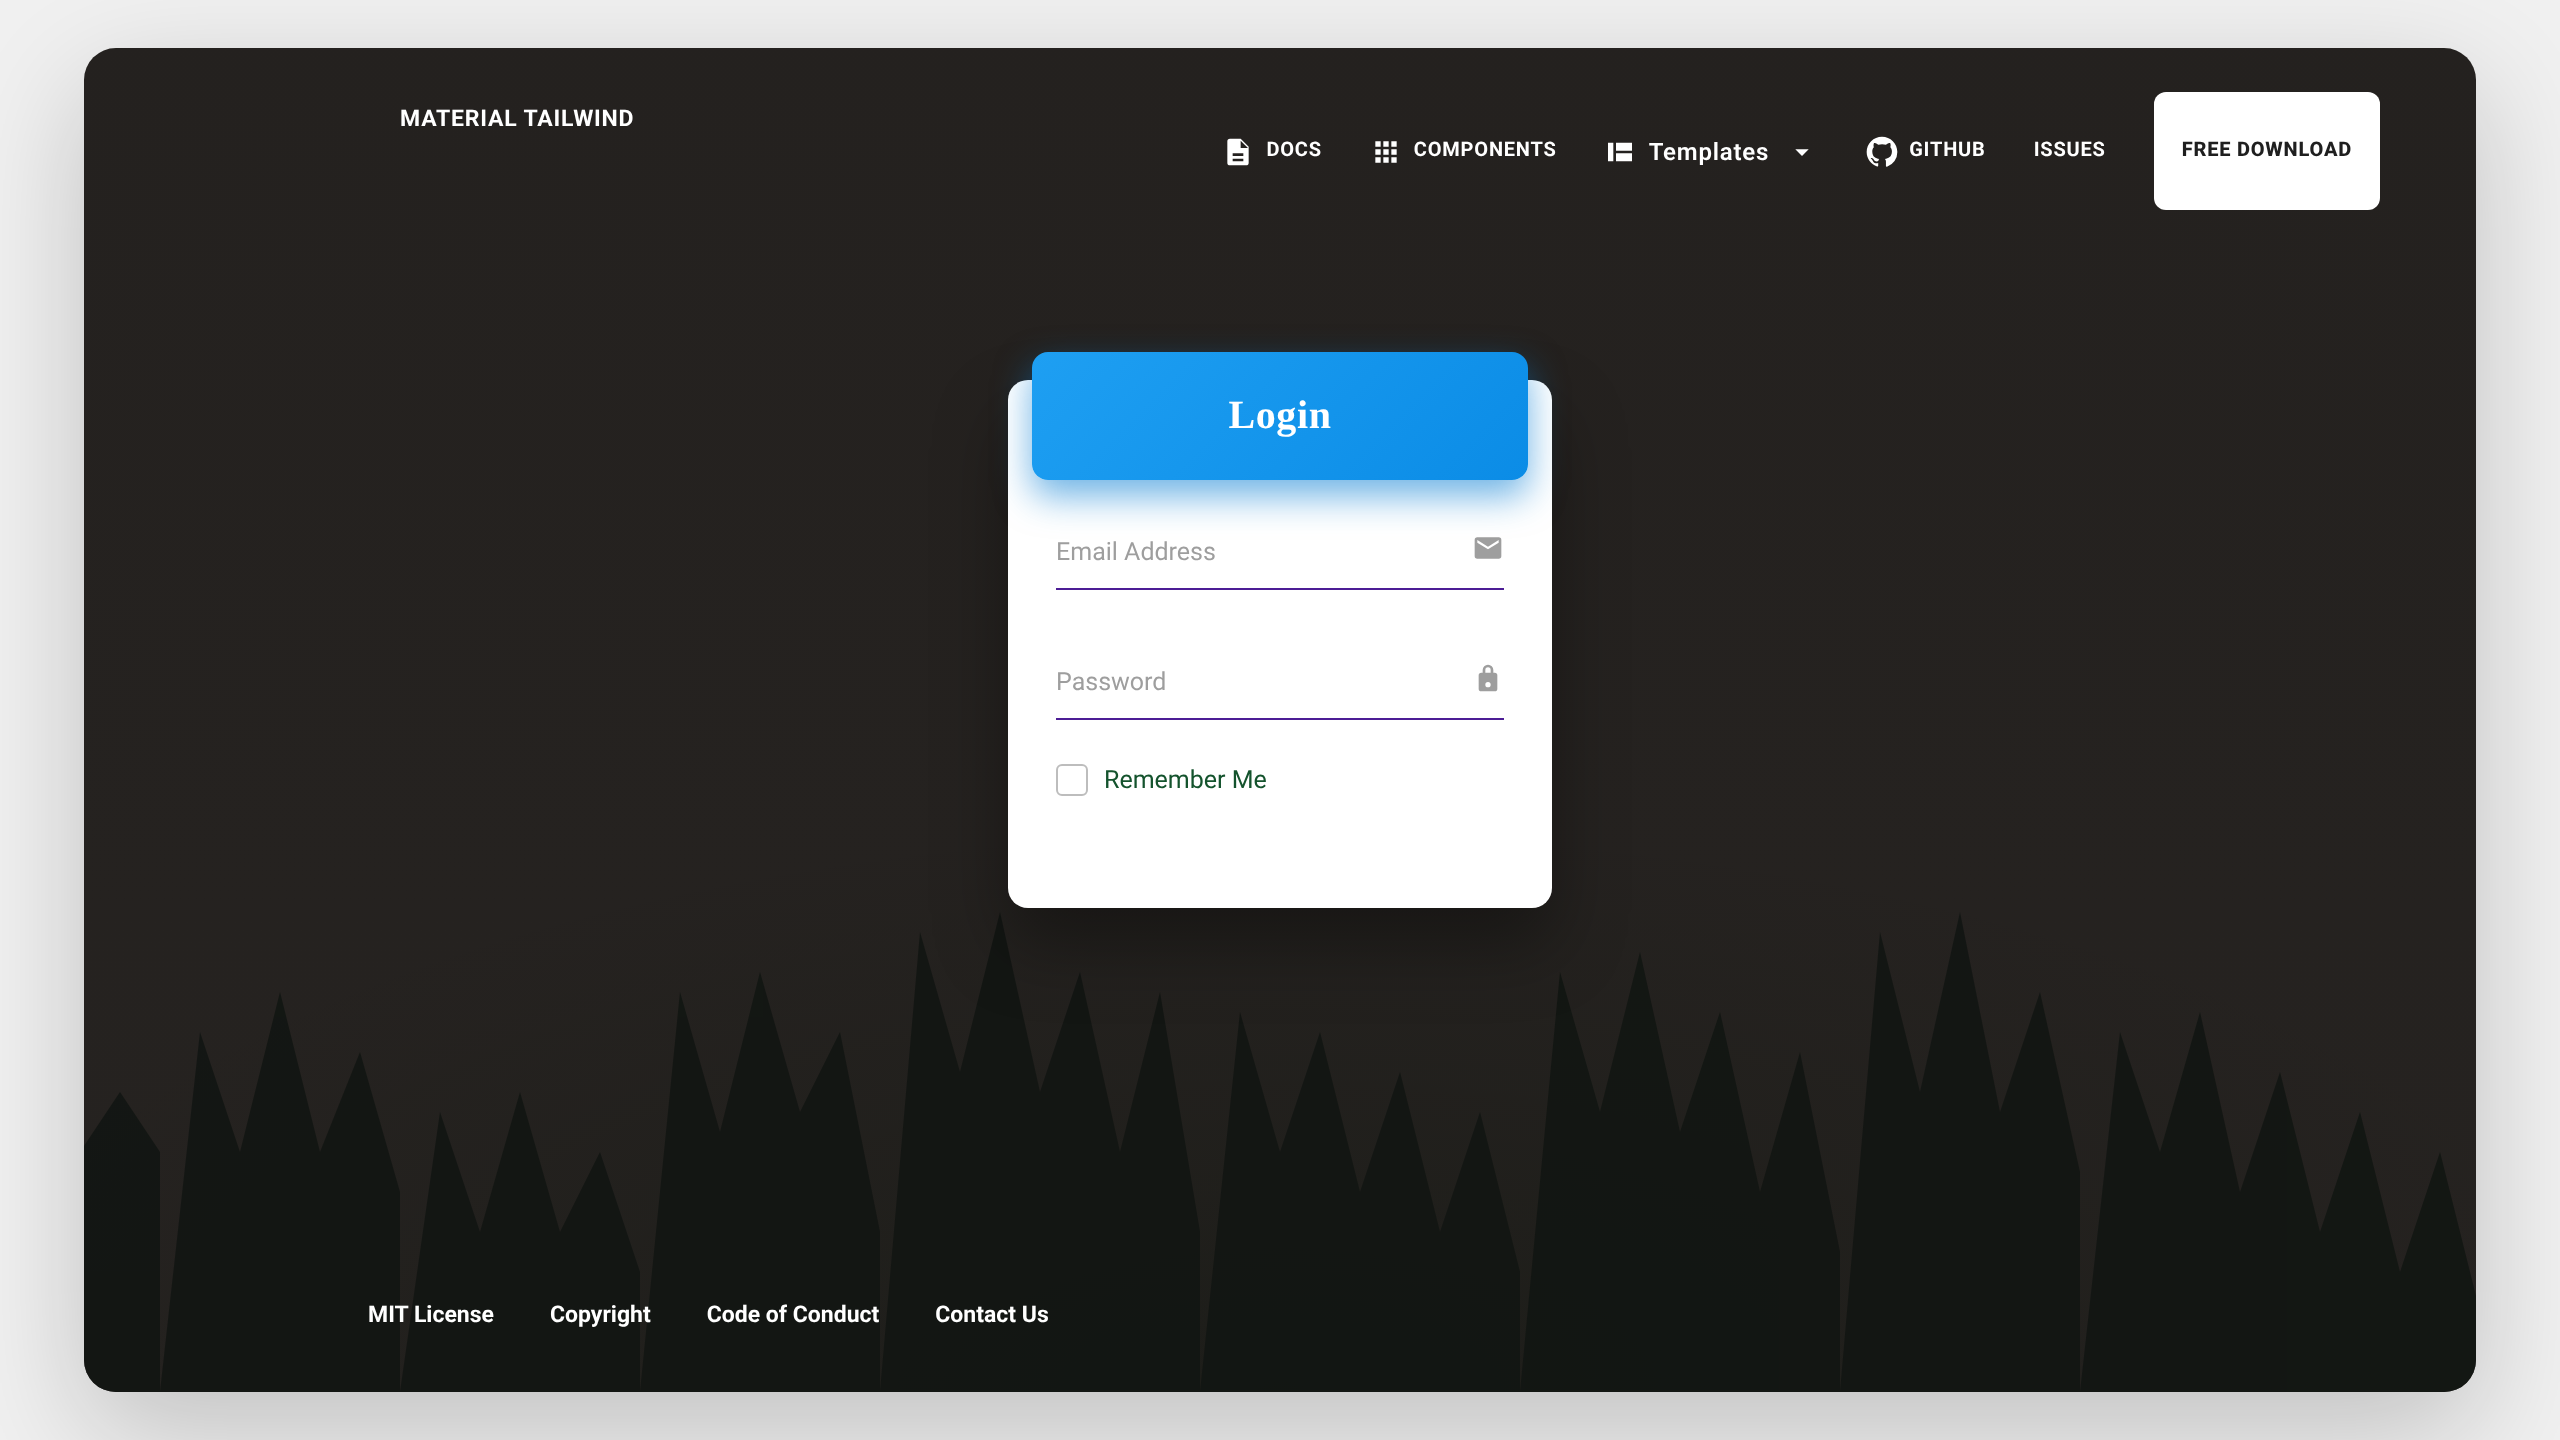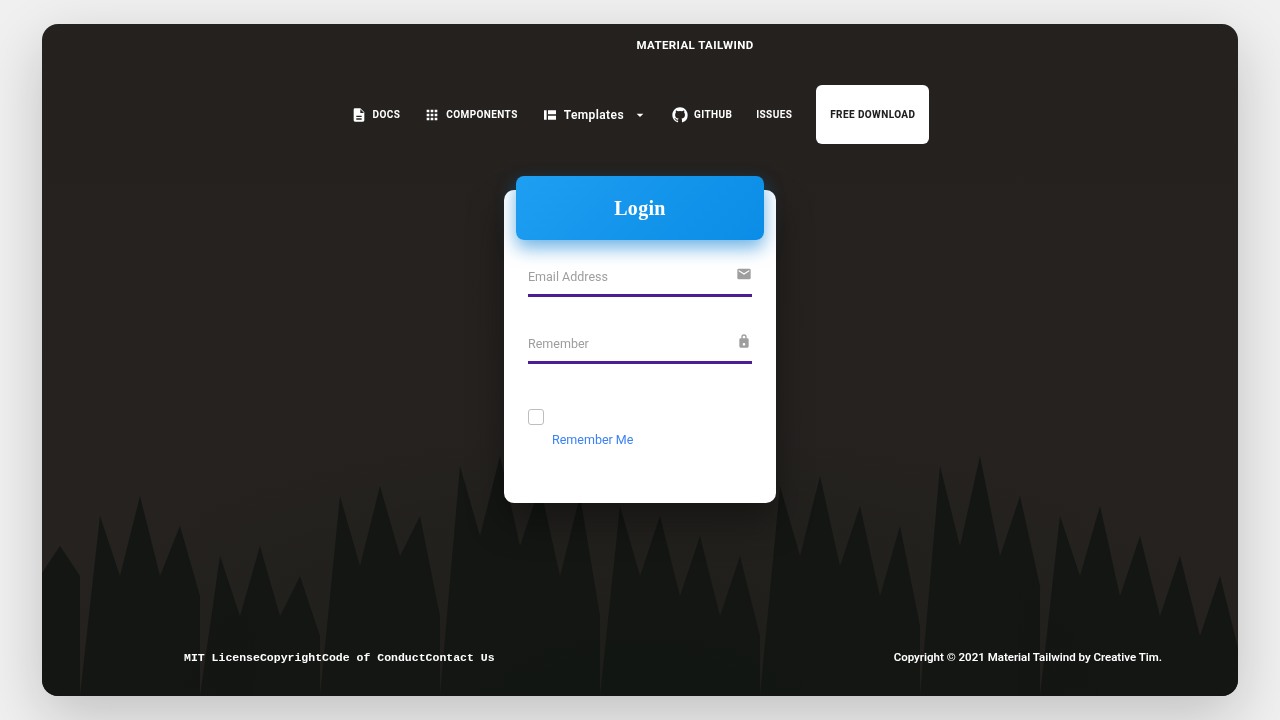--- a/index.html
+++ b/index.html
@@ -37,21 +37,20 @@
     position: relative;
     display: flex;
     align-items: center;
     padding: 14px 48px 0 48px;
     height: 56px;
     color: #fff;
     font-size: 11px;
     font-weight: 700;
     letter-spacing: 0.4px;
     z-index: 5;
-    flex-direction: column;
   }
   .brand {
     flex: 0 0 auto;
     margin-left: 110px;
     font-size: 11.5px;
   }
   .nav-spacer { flex: 1 1 auto; }
   .nav-links {
     display: flex;
     align-items: center;
@@ -117,21 +116,21 @@
     justify-content: center;
     color: #fff;
     font-family: "Georgia", "Times New Roman", serif;
     font-weight: 700;
     font-size: 20px;
     letter-spacing: 0.3px;
   }
   .input-row {
     display: flex;
     align-items: center;
-    border-bottom: 3px solid #4c1d95;
+    border-bottom: 1px solid #4c1d95;
     padding: 14px 0 8px 0;
     margin-bottom: 22px;
   }
   .input-row .label {
     flex: 1 1 auto;
     color: #9e9e9e;
     font-size: 12.5px;
   }
   .input-row .field-ico svg { width:16px; height:16px; fill:#9e9e9e; }
   .remember {
@@ -140,23 +139,22 @@
     gap: 8px;
     margin-top: 2px;
     margin-bottom: 34px;
   }
   .checkbox {
     width: 16px; height:16px;
     border: 1.5px solid #bdbdbd;
     border-radius: 3px;
   }
   .remember-label {
-    color:#3b82f6;
+    color:#14532d;
     font-size:12.5px;
-    margin-top:46px;
   }
   .get-started {
     text-align:center;
     color:#1e9ff2;
     font-size:12px;
     font-weight:800;
     letter-spacing:0.8px;
     cursor:pointer;
     padding:8px 0 4px 0;
   }
@@ -167,22 +165,22 @@
     display: flex;
     align-items: center;
     padding: 0 72px 22px 72px;
     height: 56px;
     color: #fff;
     font-size: 11.5px;
     z-index: 5;
   }
   .footer-links {
     display: flex;
+    gap: 28px;
     margin-left: 70px;
-    font-family: Liberation Mono, monospace;
   }
   .footer-link { font-weight:700; cursor:pointer; }
   .footer-spacer { flex:1 1 auto; }
   .copyright { font-weight:600; margin-right: 4px; }
 </style>
 </head>
 <body>
 
 <div class="frame">
 
@@ -263,21 +261,21 @@
       <div class="input-row">
         <span class="label">Email Address</span>
         <span class="field-ico">
           <svg viewBox="0 0 24 24">
               <path d="M20 4H4a2 2 0 0 0-2 2v12a2 2 0 0 0 2 2h16a2 2 0 0 0 2-2V6a2 2 0 0 0-2-2zm0 4-8 5-8-5V6l8 5 8-5v2z"></path>
             </svg>
         </span>
       </div>
 
       <div class="input-row">
-        <span class="label">Remember</span>
+        <span class="label">Password</span>
         <span class="field-ico">
           <svg viewBox="0 0 24 24">
               <path d="M17 8h-1V6a4 4 0 0 0-8 0v2H7a2 2 0 0 0-2 2v10a2 2 0 0 0 2 2h10a2 2 0 0 0 2-2V10a2 2 0 0 0-2-2zm-7-2a2 2 0 1 1 4 0v2h-4V6zm2 13a2 2 0 1 1 0-4 2 2 0 0 1 0 4z"></path>
             </svg>
         </span>
       </div>
 
       <div class="remember">
         <span class="checkbox"></span>
         <span class="remember-label">Remember Me</span>
@@ -287,16 +285,15 @@
   </div>
 
   <div class="footer">
     <div class="footer-links">
       <span class="footer-link">MIT License</span>
       <span class="footer-link">Copyright</span>
       <span class="footer-link">Code of Conduct</span>
       <span class="footer-link">Contact Us</span>
     </div>
     <div class="footer-spacer"></div>
-    <div class="copyright">Copyright © 2021 Material Tailwind by Creative Tim.</div>
   </div>
 
 </div>
 
 </body></html>

